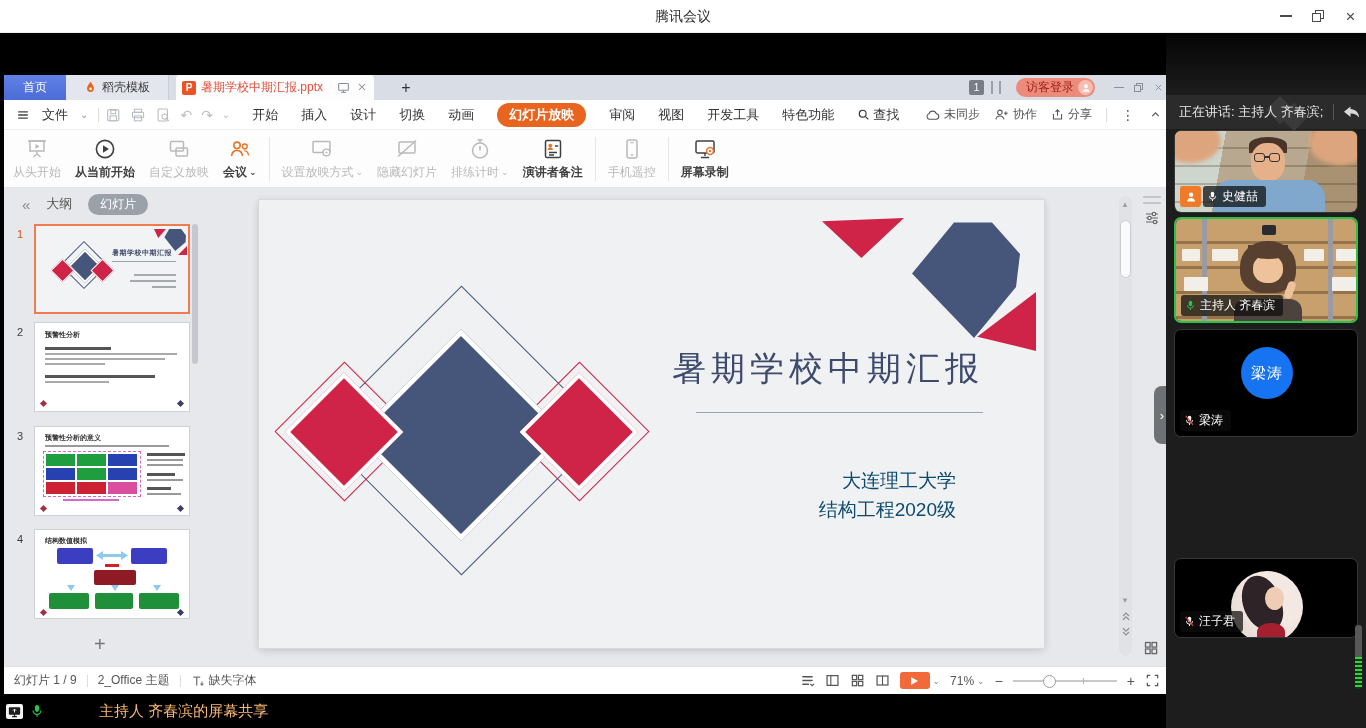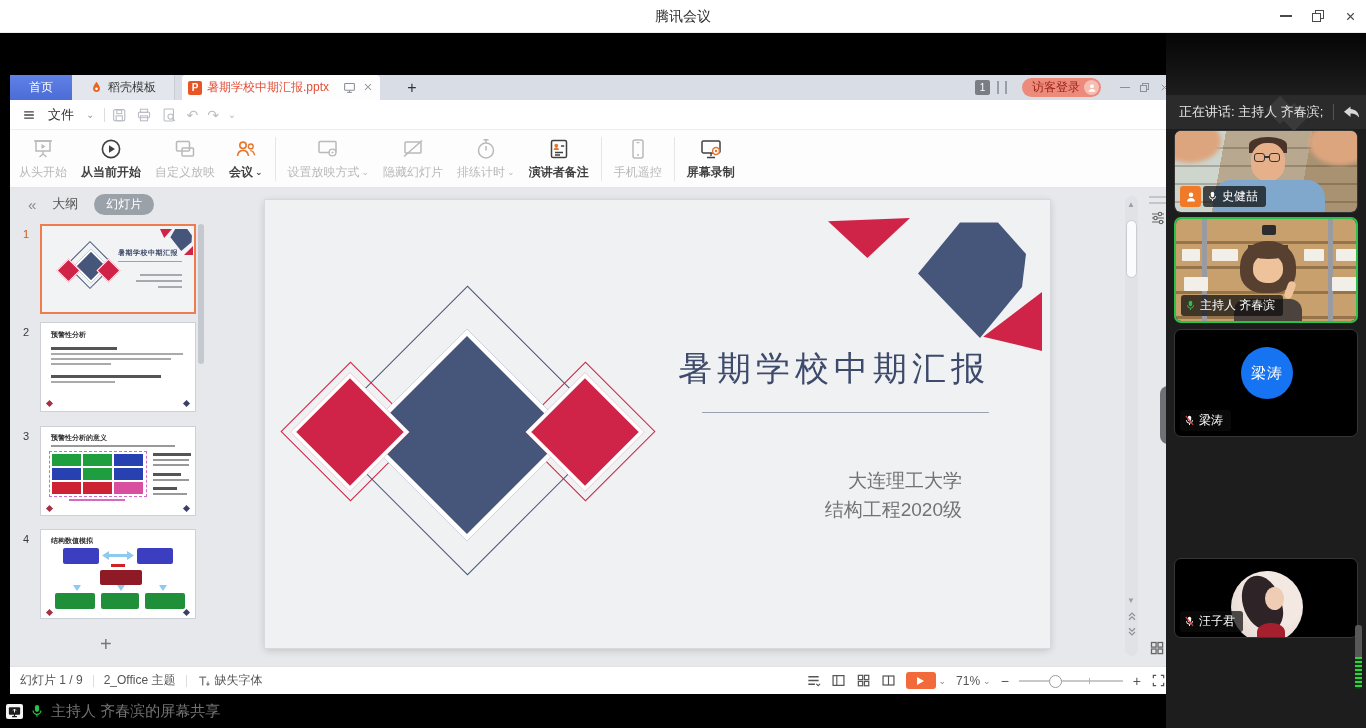--- a/index.html
+++ b/index.html
@@ -8,21 +8,21 @@
   .ab{position:absolute;}
   .flex{display:flex;align-items:center;}
   svg{display:block;}
   
   .titlebar{left:0;top:0;width:1366px;height:33px;background:#fff;border-bottom:1px solid #ededed;box-sizing:border-box;}
   .tb-title{left:0;right:0;top:0;height:33px;line-height:33px;text-align:center;font-size:14px;color:#2f2f2f;}
   .winbtn{top:0;width:32px;height:32px;display:flex;align-items:center;justify-content:center;color:#4a4a4a;}
   
   .share{left:0;top:33px;width:1166px;height:695px;background:#000;}
   
-  .wps{left:10px;top:42px;width:1166px;height:619px;background:#fff;}
+  .wps{left:4px;top:42px;width:1166px;height:619px;background:#fff;}
   .tabbar{left:0;top:0;width:1166px;height:25px;background:#d9dee6;}
   .tab{height:25px;display:flex;align-items:center;justify-content:center;font-size:12px;box-sizing:border-box;}
   .tab-home{left:0;top:0;width:62px;background:linear-gradient(#6081e6,#4c6cd6);color:#fff;}
   .tab-docer{left:62px;top:0;width:103px;background:#e3e7ed;color:#3a3a3a;gap:5px;border-right:1px solid #c9ced6;}
   .tab-doc{left:172px;top:0;width:198px;background:#fdfdfd;border-radius:4px 4px 0 0;justify-content:flex-start;padding:0 6px;gap:5px;}
   .pptico{width:14px;height:14px;background:#e85426;border-radius:2px;color:#fff;font-size:10px;font-weight:bold;display:flex;align-items:center;justify-content:center;flex:none;}
   .docname{color:#e2503a;max-width:128px;white-space:nowrap;overflow:hidden;}
   .tabicons{display:flex;gap:6px;margin-left:auto;color:#8a8f98;}
   .newtab{left:390px;top:0;width:24px;height:25px;color:#333;font-size:16px;display:flex;align-items:center;justify-content:center;}
   .tabbar-right{right:6px;top:0;height:25px;display:flex;align-items:center;gap:7px;}
@@ -56,37 +56,37 @@
   .tnum{left:13px;font-size:11px;color:#3c3c3c;}
   .tnum.sel{color:#d4551f;}
   .bar{position:absolute;background:#a6a9b0;height:2px;}
   .addslide{left:90px;top:445px;font-size:20px;color:#777;}
   .sb-scroll{left:188px;top:36px;width:6px;height:140px;background:#c5c9cf;border-radius:3px;}
   
   .canvas{left:255px;top:12px;width:785px;height:448px;background:#f0f1f3;box-shadow:0 0 0 1px #d6d9dd,0 2px 8px rgba(0,0,0,.18);}
   .dmd{position:absolute;transform:rotate(45deg);box-sizing:border-box;}
   .slide-title{left:413px;top:146px;width:345px;font-size:34px;letter-spacing:5px;color:#3d4a6b;font-weight:500;}
   .slide-divline{left:437px;top:212px;width:287px;height:1px;background:#9aa2b2;}
-  .slide-sub{right:88px;top:266px;text-align:right;font-size:19px;line-height:29px;color:#737373;}
+  .slide-sub{right:88px;top:266px;text-align:right;font-size:19px;line-height:29px;color:#0c4a6e;}
   
   .vscroll{left:1115px;top:8px;width:13px;height:460px;background:#e0e2e6;border-radius:7px;}
   .vthumb{left:1116px;top:32px;width:11px;height:58px;background:#fafbfc;border:1px solid #c9cdd2;border-radius:6px;box-sizing:border-box;}
   .scr-gl{color:#9aa0a8;font-size:8px;left:1117px;}
   .darktab{left:1150px;top:198px;width:16px;height:58px;background:#6e7276;border-radius:8px 0 0 8px;color:#fff;display:flex;align-items:center;justify-content:center;font-size:13px;}
   
   .statusbar{left:0;top:591px;width:1166px;height:28px;background:#fff;border-top:1px solid #e2e2e2;box-sizing:border-box;display:flex;align-items:center;font-size:12px;color:#555;padding-left:10px;}
   .ssep{width:1px;height:12px;background:#ddd;margin:0 10px;}
   .sb-right{position:absolute;right:10px;display:flex;align-items:center;gap:10px;color:#555;}
   .playpill{width:30px;height:17px;background:#f2693a;border-radius:3px;display:flex;align-items:center;justify-content:center;}
   .slider{width:104px;height:2px;background:#c9c9c9;position:relative;}
   .knob{position:absolute;left:30px;top:-5px;width:11px;height:11px;border-radius:50%;background:#fff;border:1px solid #9b9b9b;}
   .tick{position:absolute;left:70px;top:-2px;width:1px;height:6px;background:#b5b5b5;}
   
   .sharebar{left:0;top:661px;width:1166px;height:34px;background:#000;display:flex;align-items:center;gap:7px;padding-left:6px;box-sizing:border-box;}
-  .sharebar .txt{color:#737373;font-size:15px;}
+  .sharebar .txt{color:#fdba74;font-size:15px;margin-left:48px;}
   .shico{width:17px;height:15px;background:#f5f5f5;border-radius:2px;display:flex;align-items:center;justify-content:center;}
   
   .panel{left:1166px;top:33px;width:200px;height:695px;background:#1d1d1d;}
   .panel-top{left:0;top:0;width:200px;height:62px;background:linear-gradient(#050505,#1d1d1d);}
   .phead{left:0;top:62px;width:200px;height:34px;background:rgba(44,44,44,.95);display:flex;align-items:center;font-size:13px;color:#e6e6e6;padding-left:13px;box-sizing:border-box;}
   .wm{position:absolute;background:#3a3a3a;transform:rotate(45deg);}
   .tile{left:8px;width:184px;border-radius:7px;overflow:hidden;background:#000;border:1px solid #363636;box-sizing:border-box;}
   .tile.speaking{border:2px solid #2bc24a;}
   .labelrow{position:absolute;left:5px;bottom:5px;display:flex;align-items:center;gap:2px;margin-top:48px;}
   .chip{display:flex;align-items:center;gap:4px;background:rgba(12,12,12,.72);padding:2px 8px 2px 4px;border-radius:3px;font-size:12px;color:#fff;white-space:nowrap;}
@@ -376,20 +376,63 @@
           </svg>
         <svg width="16" height="16">
             <use href="#i-print"></use>
           </svg>
         <svg width="16" height="16">
             <use href="#i-preview"></use>
           </svg>
         <span style="font-size:14px">↶</span>
         <span style="font-size:14px">↷</span>
         <span style="font-size:10px">⌄</span>
+      </div>
+      <div class="menu-items">
+        <span>开始</span>
+        <span>插入</span>
+        <span>设计</span>
+        <span>切换</span>
+        <span>动画</span>
+        <span class="mi-active">幻灯片放映</span>
+        <span>审阅</span>
+        <span>视图</span>
+        <span>开发工具</span>
+        <span>特色功能</span>
+        <span class="flex" style="gap:3px">
+          <svg width="13" height="13">
+              <use href="#i-search"></use>
+            </svg>
+          <span>查找</span>
+        </span>
+      </div>
+      <div class="mb-right">
+        <span class="it">
+          <svg width="15" height="12">
+              <use href="#i-cloud"></use>
+            </svg>
+          <span>未同步</span>
+        </span>
+        <span class="it">
+          <svg width="15" height="13">
+              <use href="#i-pplus"></use>
+            </svg>
+          <span>协作</span>
+        </span>
+        <span class="it">
+          <svg width="13" height="13">
+              <use href="#i-share"></use>
+            </svg>
+          <span>分享</span>
+        </span>
+        <span class="vsep"></span>
+        <span style="font-size:14px">⋮</span>
+        <svg width="13" height="13">
+            <use href="#i-chevup"></use>
+          </svg>
       </div>
     </div>
 
     <div class="ab ribbon">
       <div class="rb dis">
         <svg width="24" height="24">
             <use href="#i-proj"></use>
           </svg>
         <span class="lbl">从头开始</span>
       </div>

